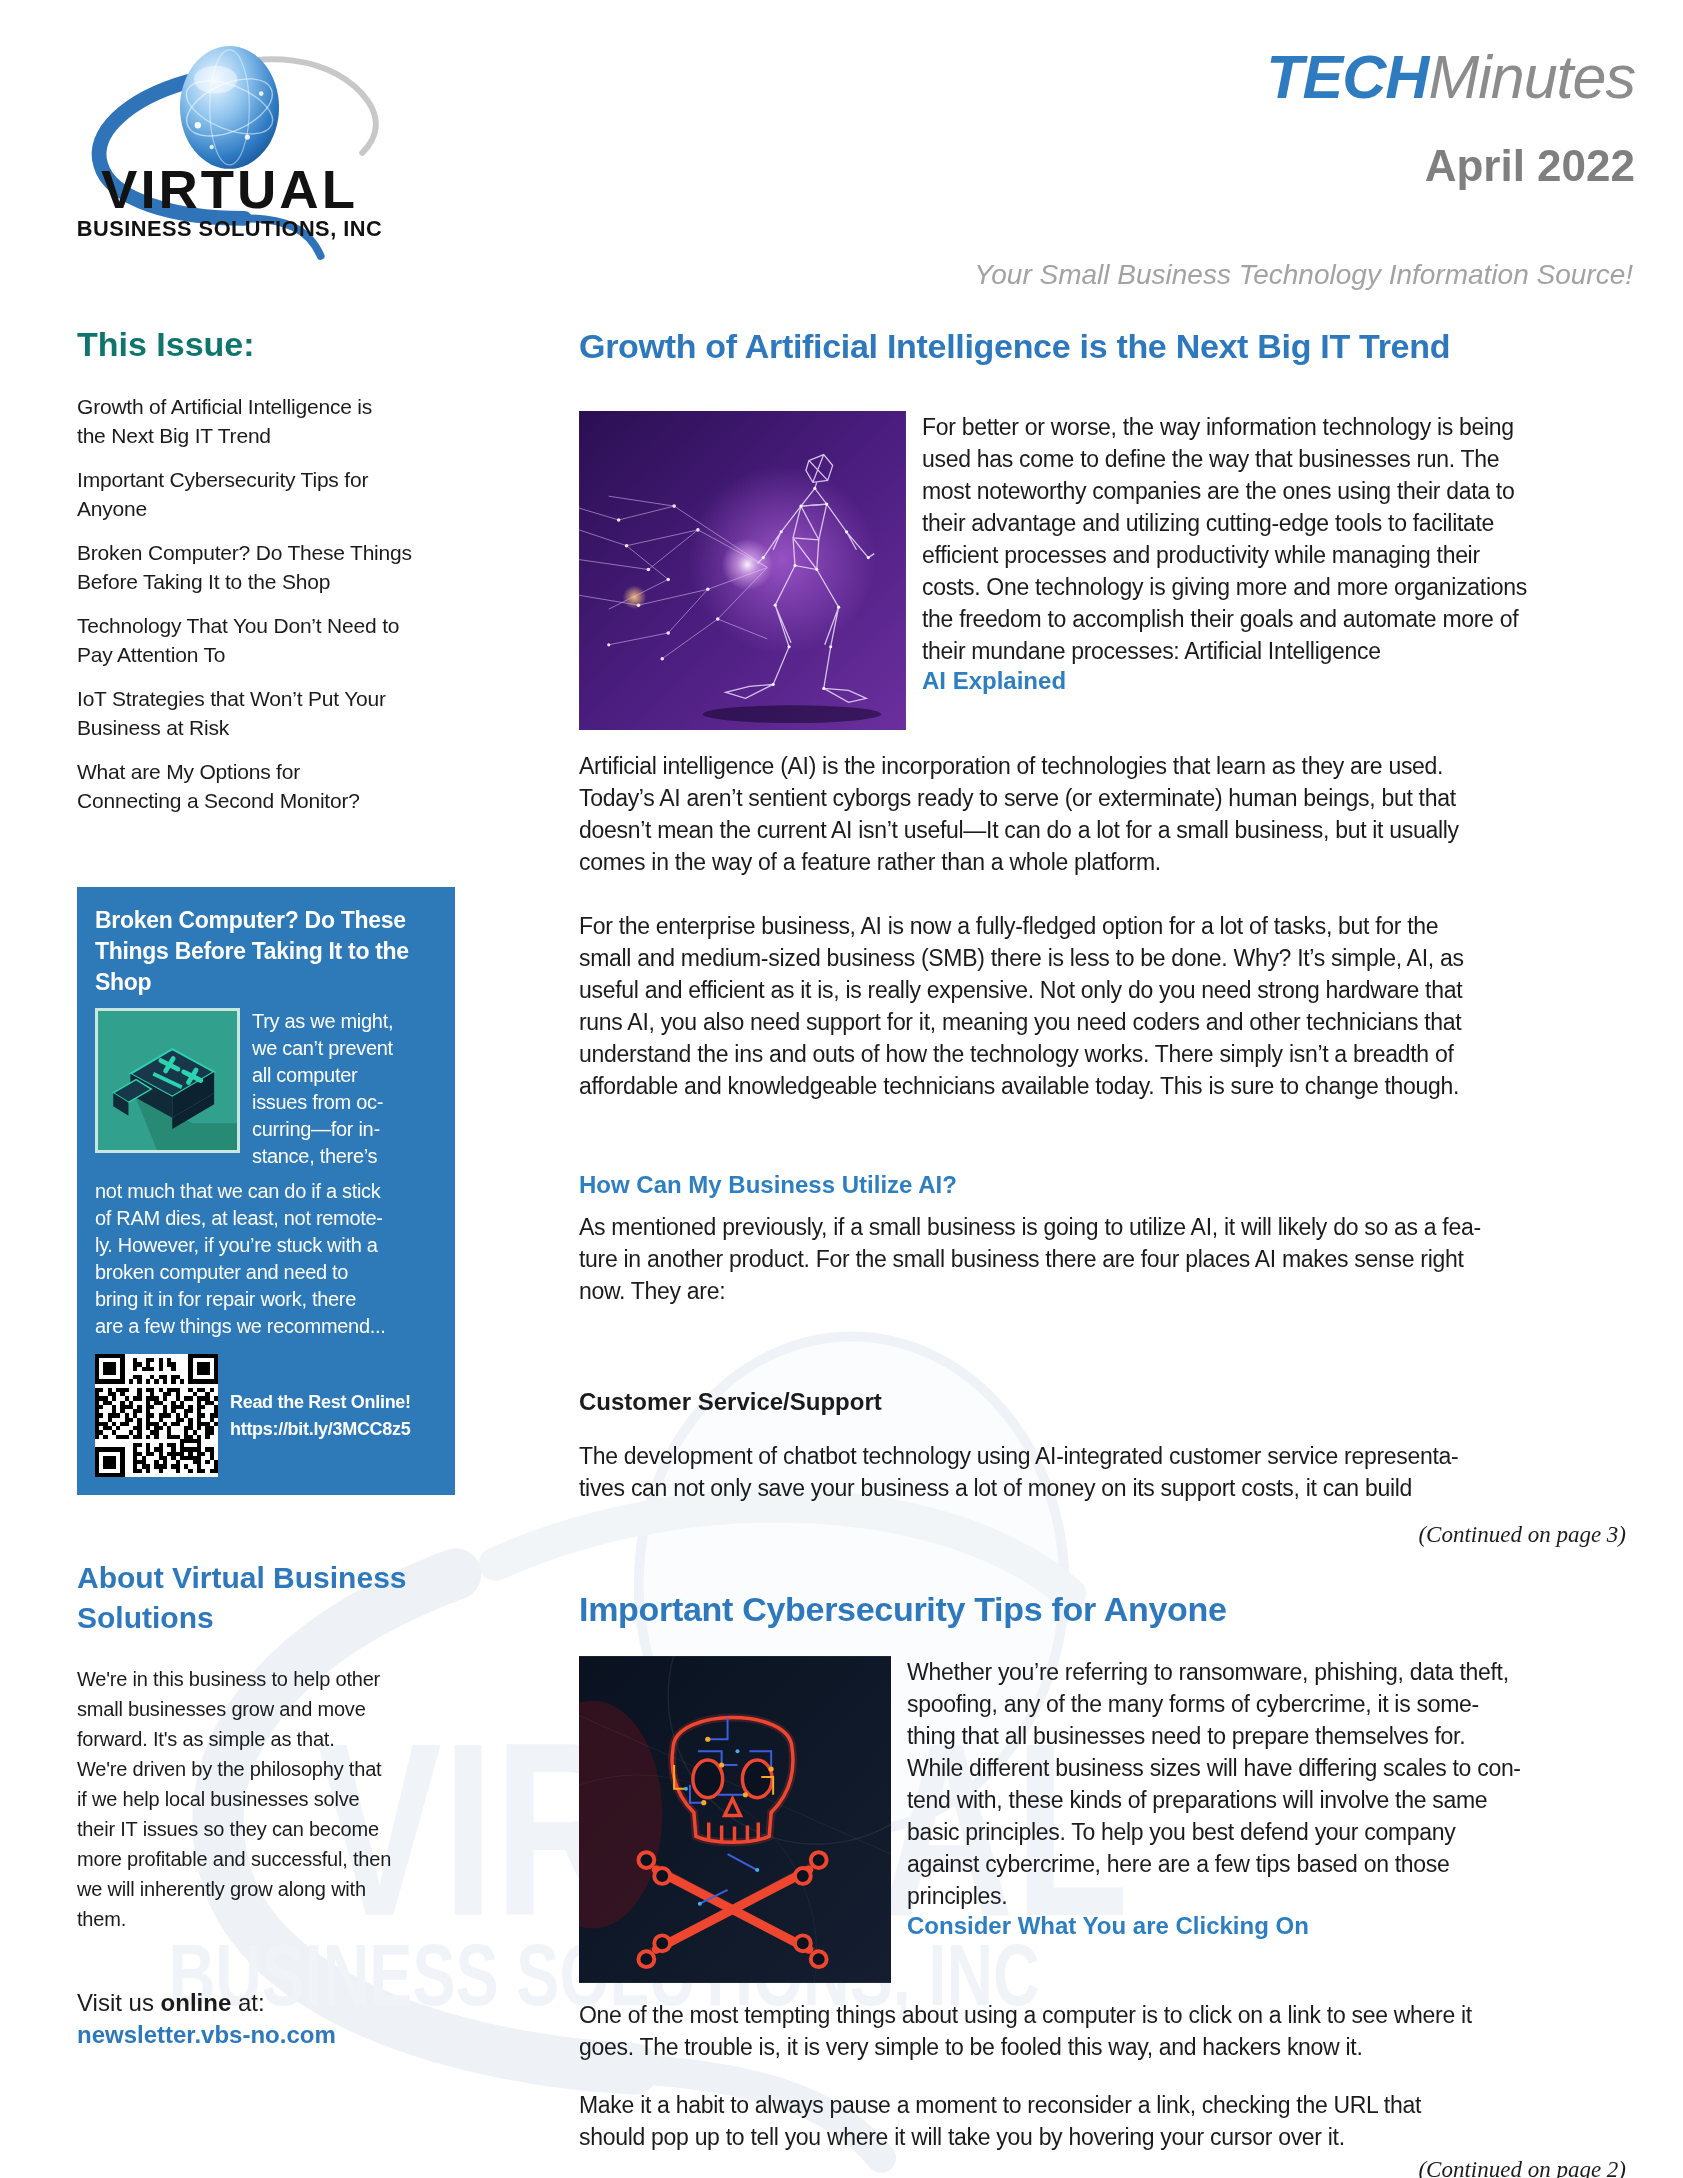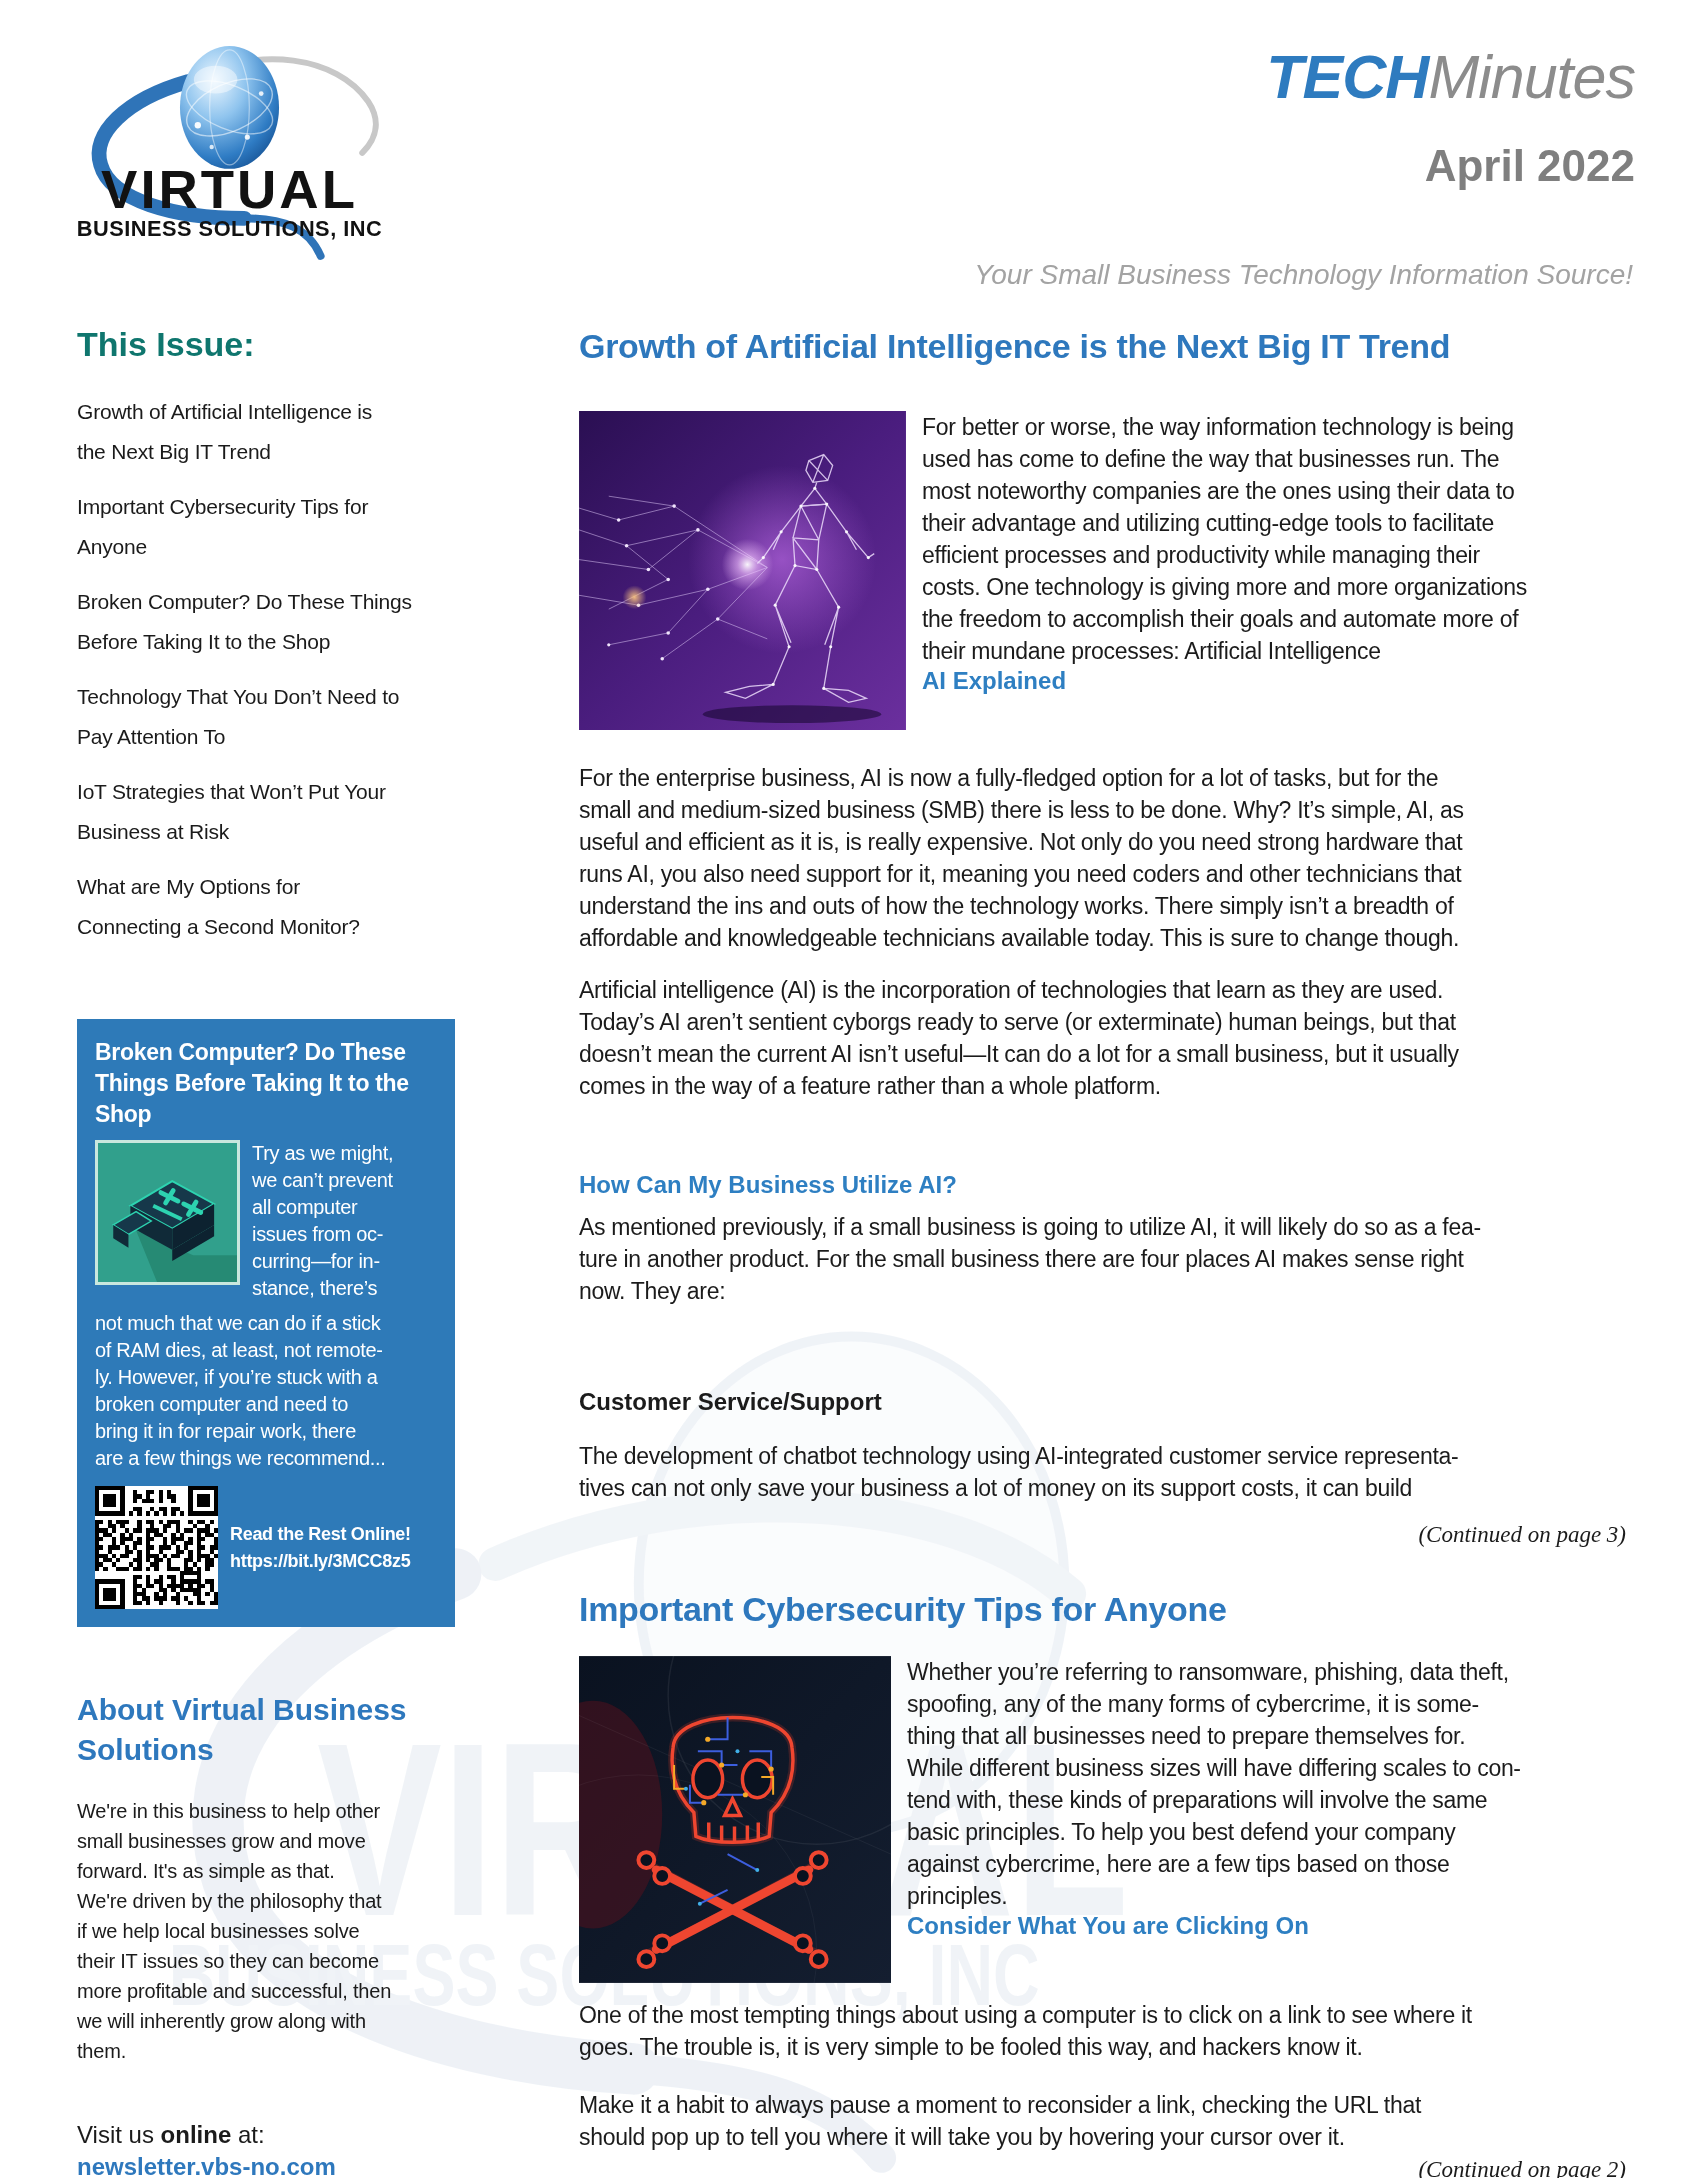--- a/index.html
+++ b/index.html
@@ -19,21 +19,21 @@
   .issue-date { position:absolute; right:48px; top:141px; text-align:right; z-index:2;
     font-size:44px; font-weight:bold; color:#7f7f7f; }
   .tagline { position:absolute; right:50px; top:259px; text-align:right; z-index:2;
     font-size:28px; font-style:italic; color:#a3a3a3; }
   
   .col-left  { position:absolute; left:77px;  top:325px; width:378px;  z-index:1; }
   .col-right { position:absolute; left:579px; top:325px; width:1047px; z-index:1; }
   .pre { white-space:pre-line; }
   
   .toc-head { color:#0f766e; font-size:34px; font-weight:bold; margin:0 0 28px 0; }
-  .toc-item { font-size:21px; line-height:40px; margin:0 0 15px 0; letter-spacing:-0.2px; }
+  .toc-item { font-size:21px; line-height:29px; margin:0 0 15px 0; letter-spacing:-0.2px; }
   .panel { background:#2e7ab8; color:#ffffff; margin-top:72px; padding:18px; }
   .panel-title { font-size:23px; font-weight:bold; line-height:31px; letter-spacing:-0.3px; margin:0 0 10px 0; }
   .panel-row { display:flex; gap:12px; }
   .panel-fig { width:145px; height:145px; flex:0 0 145px; border:3px solid #c9e7de; box-sizing:border-box; }
   .panel-side { font-size:20px; line-height:27px; letter-spacing:-0.3px; }
   .panel-body { font-size:20px; line-height:27px; letter-spacing:-0.3px; margin-top:8px; }
   .qr-row { display:flex; gap:12px; margin-top:14px; align-items:center; }
   .qr-box { width:123px; height:123px; flex:0 0 123px; background:#ffffff; }
   .qr-cta { font-size:18px; line-height:27px; font-weight:bold; letter-spacing:-0.3px; }
   .about-head { color:#2e78bd; font-size:30px; font-weight:bold; line-height:40px; margin:63px 0 0 0; }
@@ -318,30 +318,30 @@
 most noteworthy companies are the ones using their data to
 their advantage and utilizing cutting-edge tools to facilitate
 efficient processes and productivity while managing their
 costs. One technology is giving more and more organizations
 the freedom to accomplish their goals and automate more of
 their mundane processes: Artificial Intelligence</p>
         <h3 class="sub">AI Explained</h3>
       </div>
     </div>
 
+    <p class="body-txt pre p1">Artificial intelligence (AI) is the incorporation of technologies that learn as they are used.
+Today’s AI aren’t sentient cyborgs ready to serve (or exterminate) human beings, but that
+doesn’t mean the current AI isn’t useful—It can do a lot for a small business, but it usually
+comes in the way of a feature rather than a whole platform.</p>
     <p class="body-txt pre p2">For the enterprise business, AI is now a fully-fledged option for a lot of tasks, but for the
 small and medium-sized business (SMB) there is less to be done. Why? It’s simple, AI, as
 useful and efficient as it is, is really expensive. Not only do you need strong hardware that
 runs AI, you also need support for it, meaning you need coders and other technicians that
 understand the ins and outs of how the technology works. There simply isn’t a breadth of
 affordable and knowledgeable technicians available today. This is sure to change though.</p>
-    <p class="body-txt pre p1">Artificial intelligence (AI) is the incorporation of technologies that learn as they are used.
-Today’s AI aren’t sentient cyborgs ready to serve (or exterminate) human beings, but that
-doesn’t mean the current AI isn’t useful—It can do a lot for a small business, but it usually
-comes in the way of a feature rather than a whole platform.</p>
     <h3 class="sub sub2">How Can My Business Utilize AI?</h3>
     <p class="body-txt pre p3">As mentioned previously, if a small business is going to utilize AI, it will likely do so as a fea-
 ture in another product. For the small business there are four places AI makes sense right
 now. They are:</p>
     <h3 class="sub-black">Customer Service/Support</h3>
     <p class="body-txt pre p4">The development of chatbot technology using AI-integrated customer service representa-
 tives can not only save your business a lot of money on its support costs, it can build</p>
     <div class="continued">(Continued on page 3)</div>
 
     <h1 class="h1 second">Important Cybersecurity Tips for Anyone</h1>

